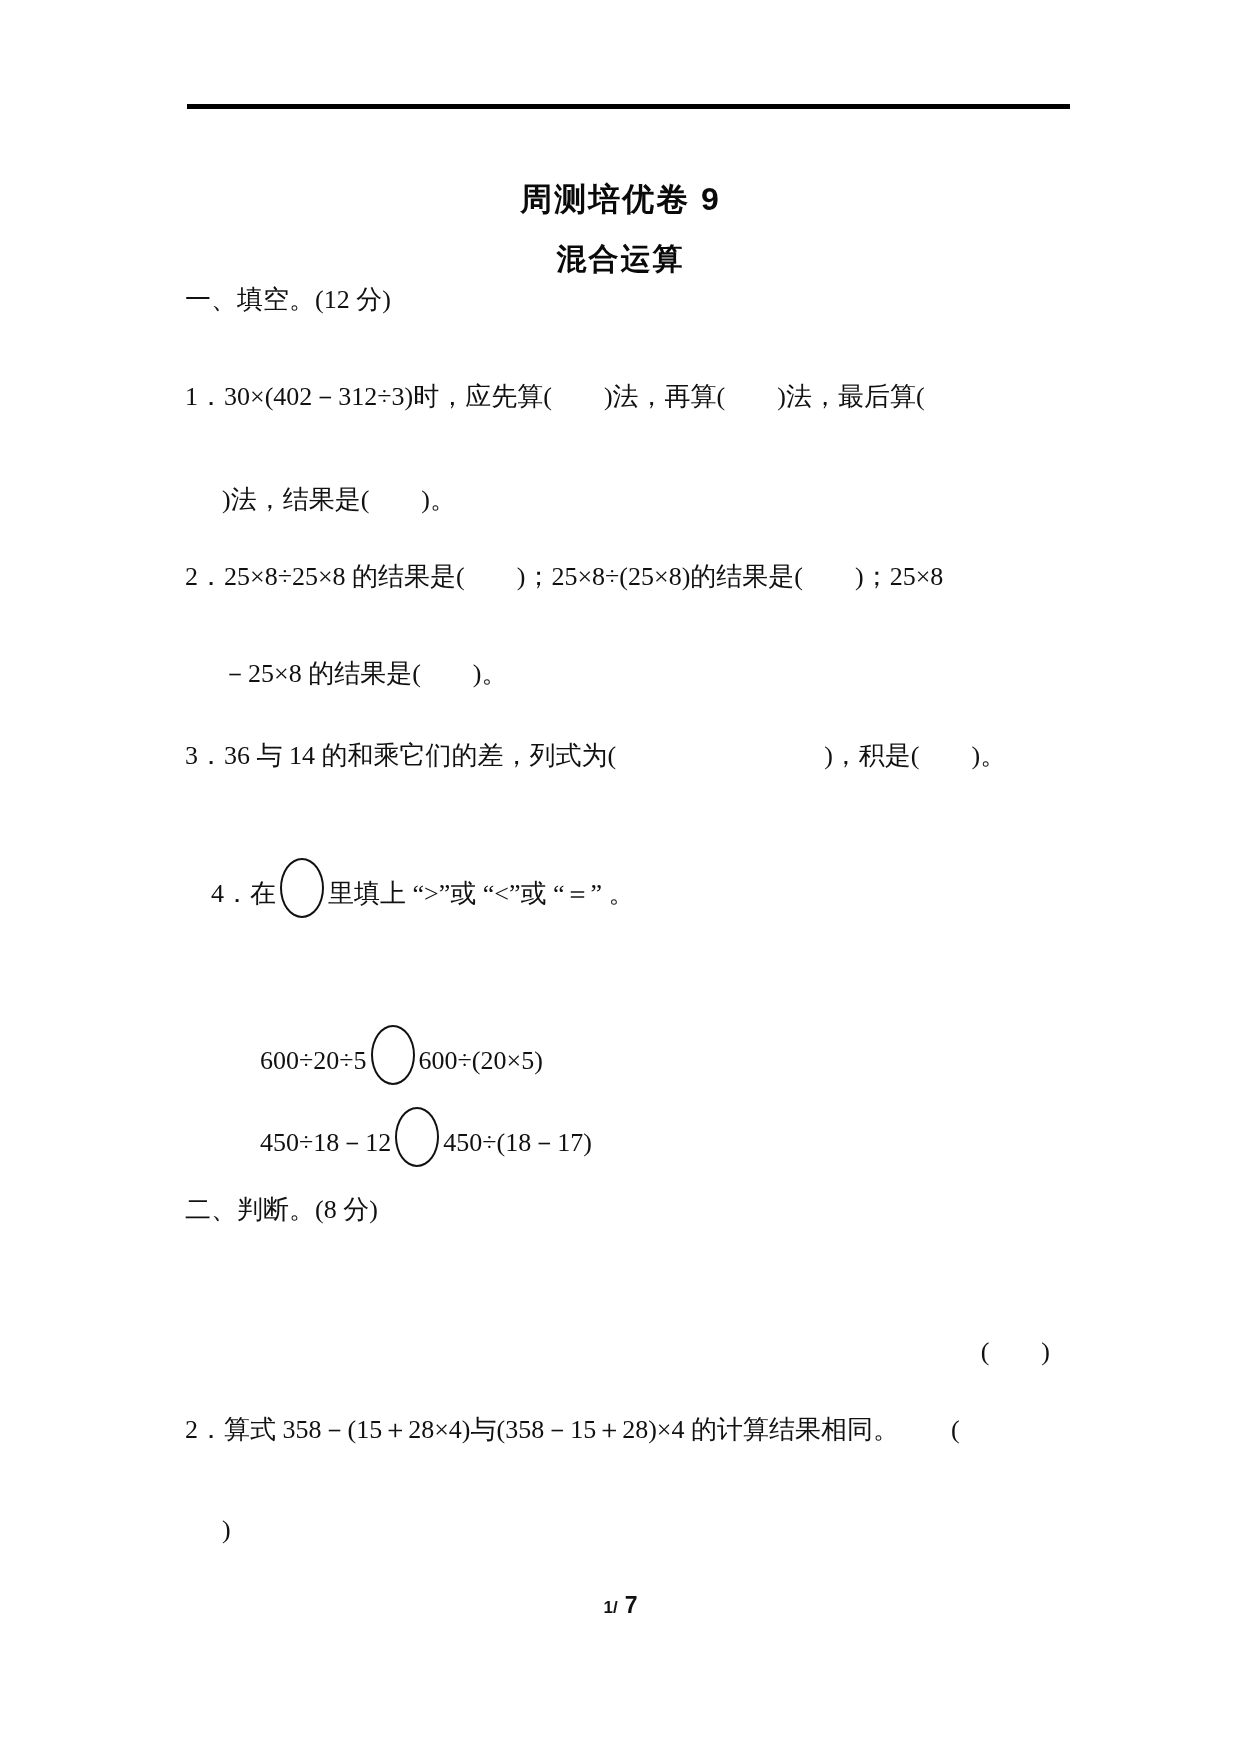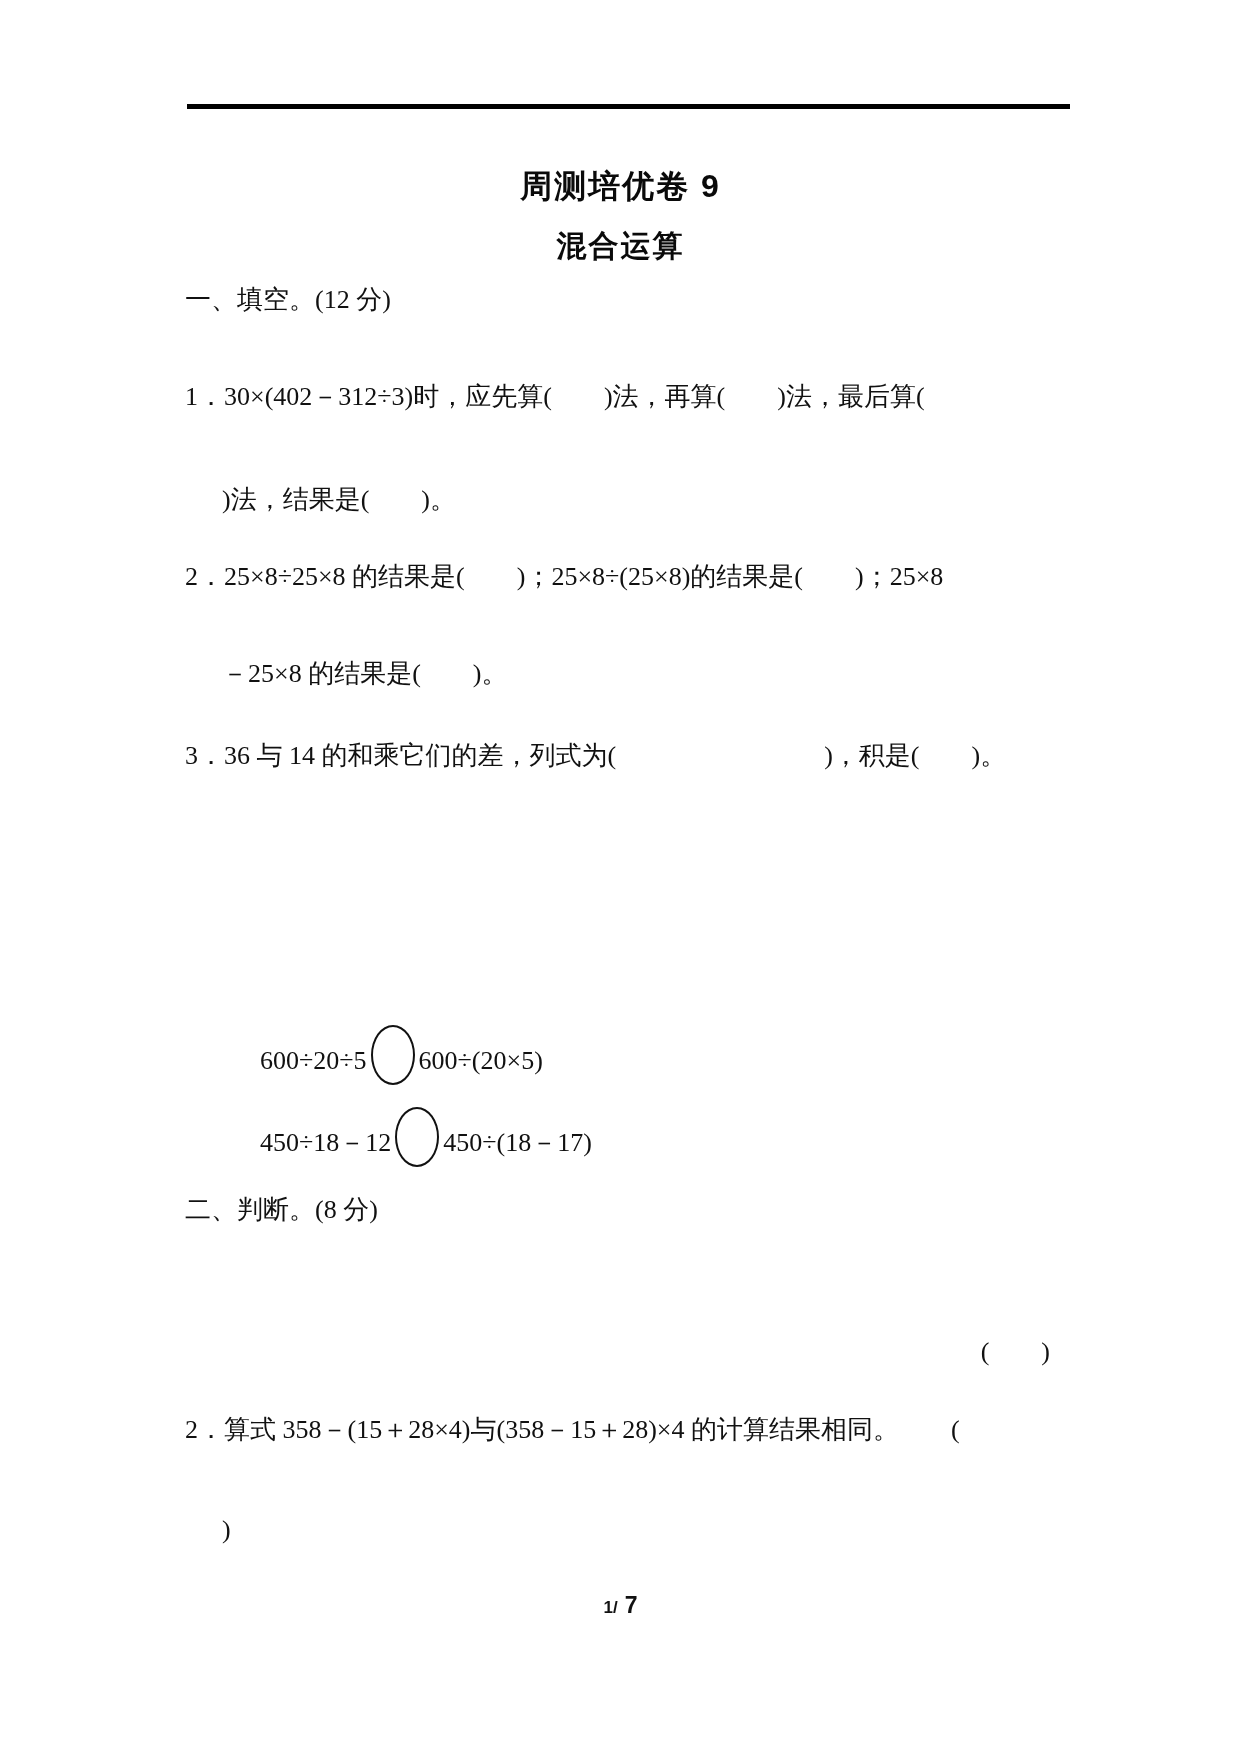--- a/index.html
+++ b/index.html
@@ -22,35 +22,35 @@
     top: 104px;
     width: 883px;
     height: 5px;
     background: #000000;
   }
   .title {
     position: absolute;
     left: 0;
     right: 0;
     top: 163px;
-    margin: 3px;
+    margin: 16px;
     text-align: center;
     font-family: "Liberation Sans", "DejaVu Sans", sans-serif;
     font-weight: 900;
     font-size: 32px;
     line-height: 40px;
     color: #0a0a0a;
     letter-spacing: 2px;
   }
   .subtitle {
     position: absolute;
     left: 0;
     right: 0;
     top: 226px;
-    margin: 0;
+    margin: 13px;
     text-align: center;
     font-family: "Liberation Sans", "DejaVu Sans", sans-serif;
     font-weight: 900;
     font-size: 30px;
     line-height: 40px;
     color: #0a0a0a;
     letter-spacing: 2px;
   }
   .line {
     position: absolute;
@@ -123,20 +123,23 @@
   <div class="line sec1-heading">一、填空。(12 分)</div>
 
   <div class="line q1-line1">1．30×(402－312÷3)时，应先算(　　)法，再算(　　)法，最后算(</div>
   <div class="line indent q1-line2">)法，结果是(　　)。</div>
 
   <div class="line q2-line1">2．25×8÷25×8 的结果是(　　)；25×8÷(25×8)的结果是(　　)；25×8</div>
   <div class="line indent q2-line2">－25×8 的结果是(　　)。</div>
 
   <div class="line q3-line">3．36 与 14 的和乘它们的差，列式为(　　　　　　　　)，积是(　　)。</div>
 
+  <div class="line q4-line">
+    <span>4．在</span><span class="circle"></span><span>里填上 “&gt;”或 “&lt;”或 “＝” 。</span>
+  </div>
 
 
   <div class="line expr e2-line">
     <span>600÷20÷5</span><span class="circle"></span><span>600÷(20×5)</span>
   </div>
 
   <div class="line expr e3-line">
     <span>450÷18－12</span><span class="circle"></span><span>450÷(18－17)</span>
   </div>
 

